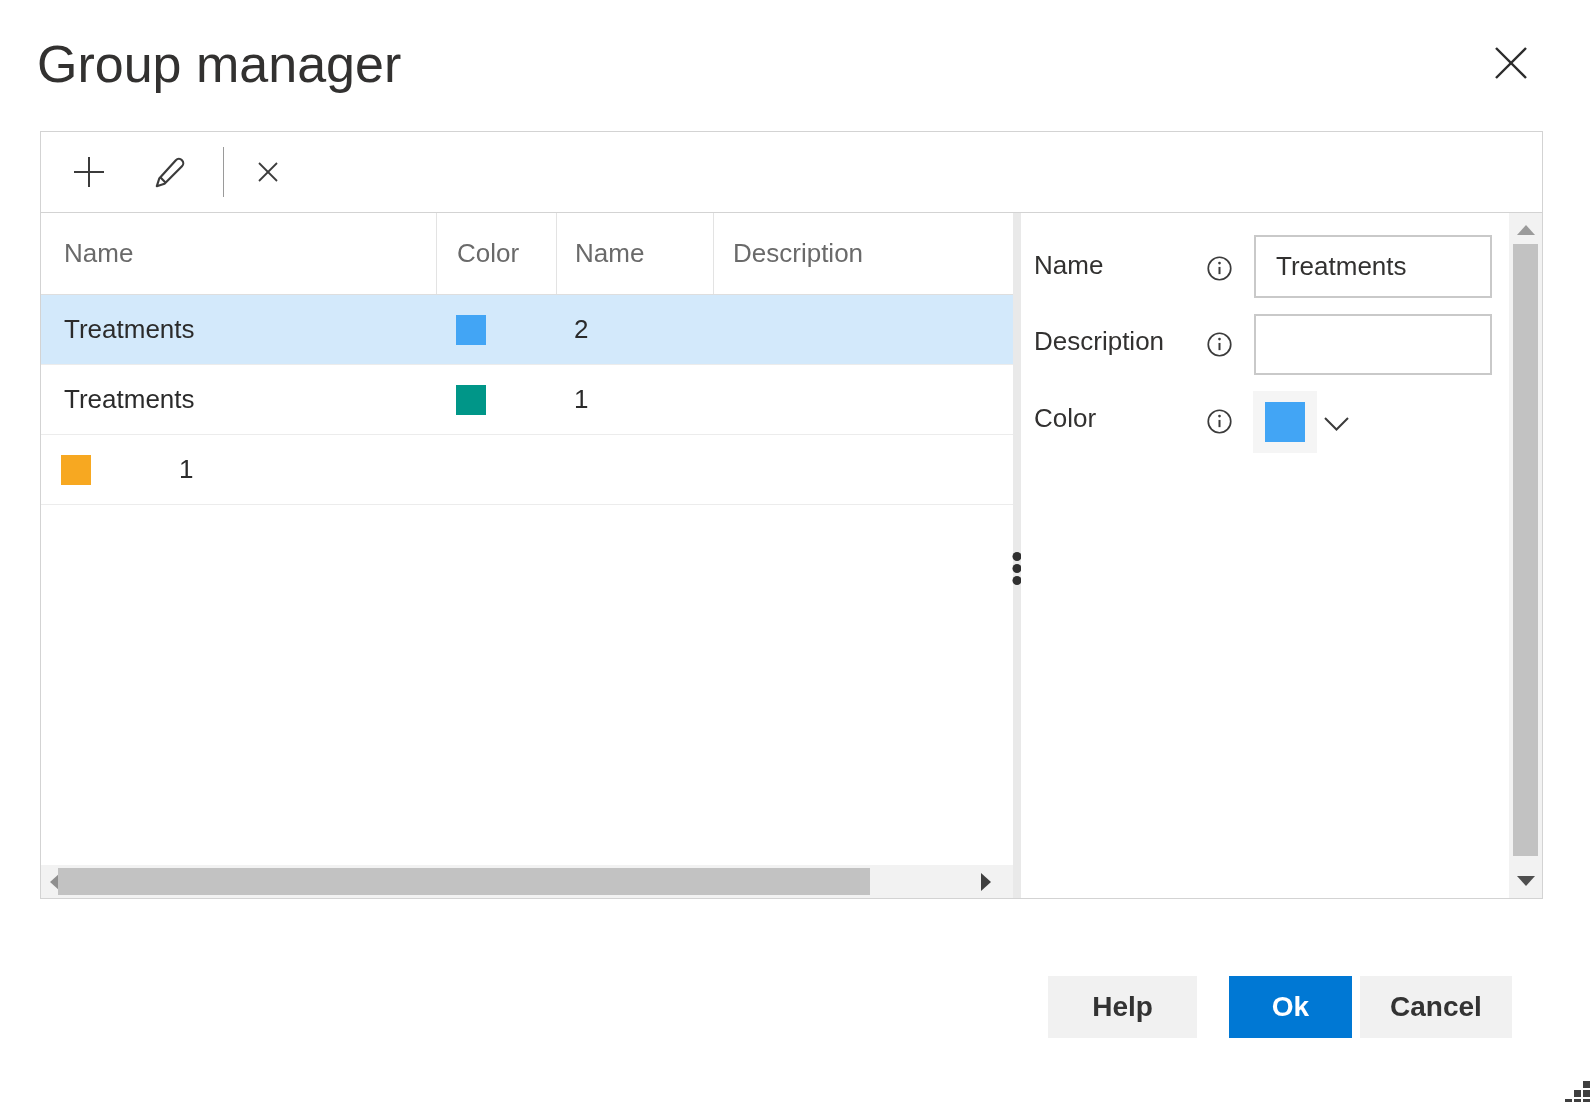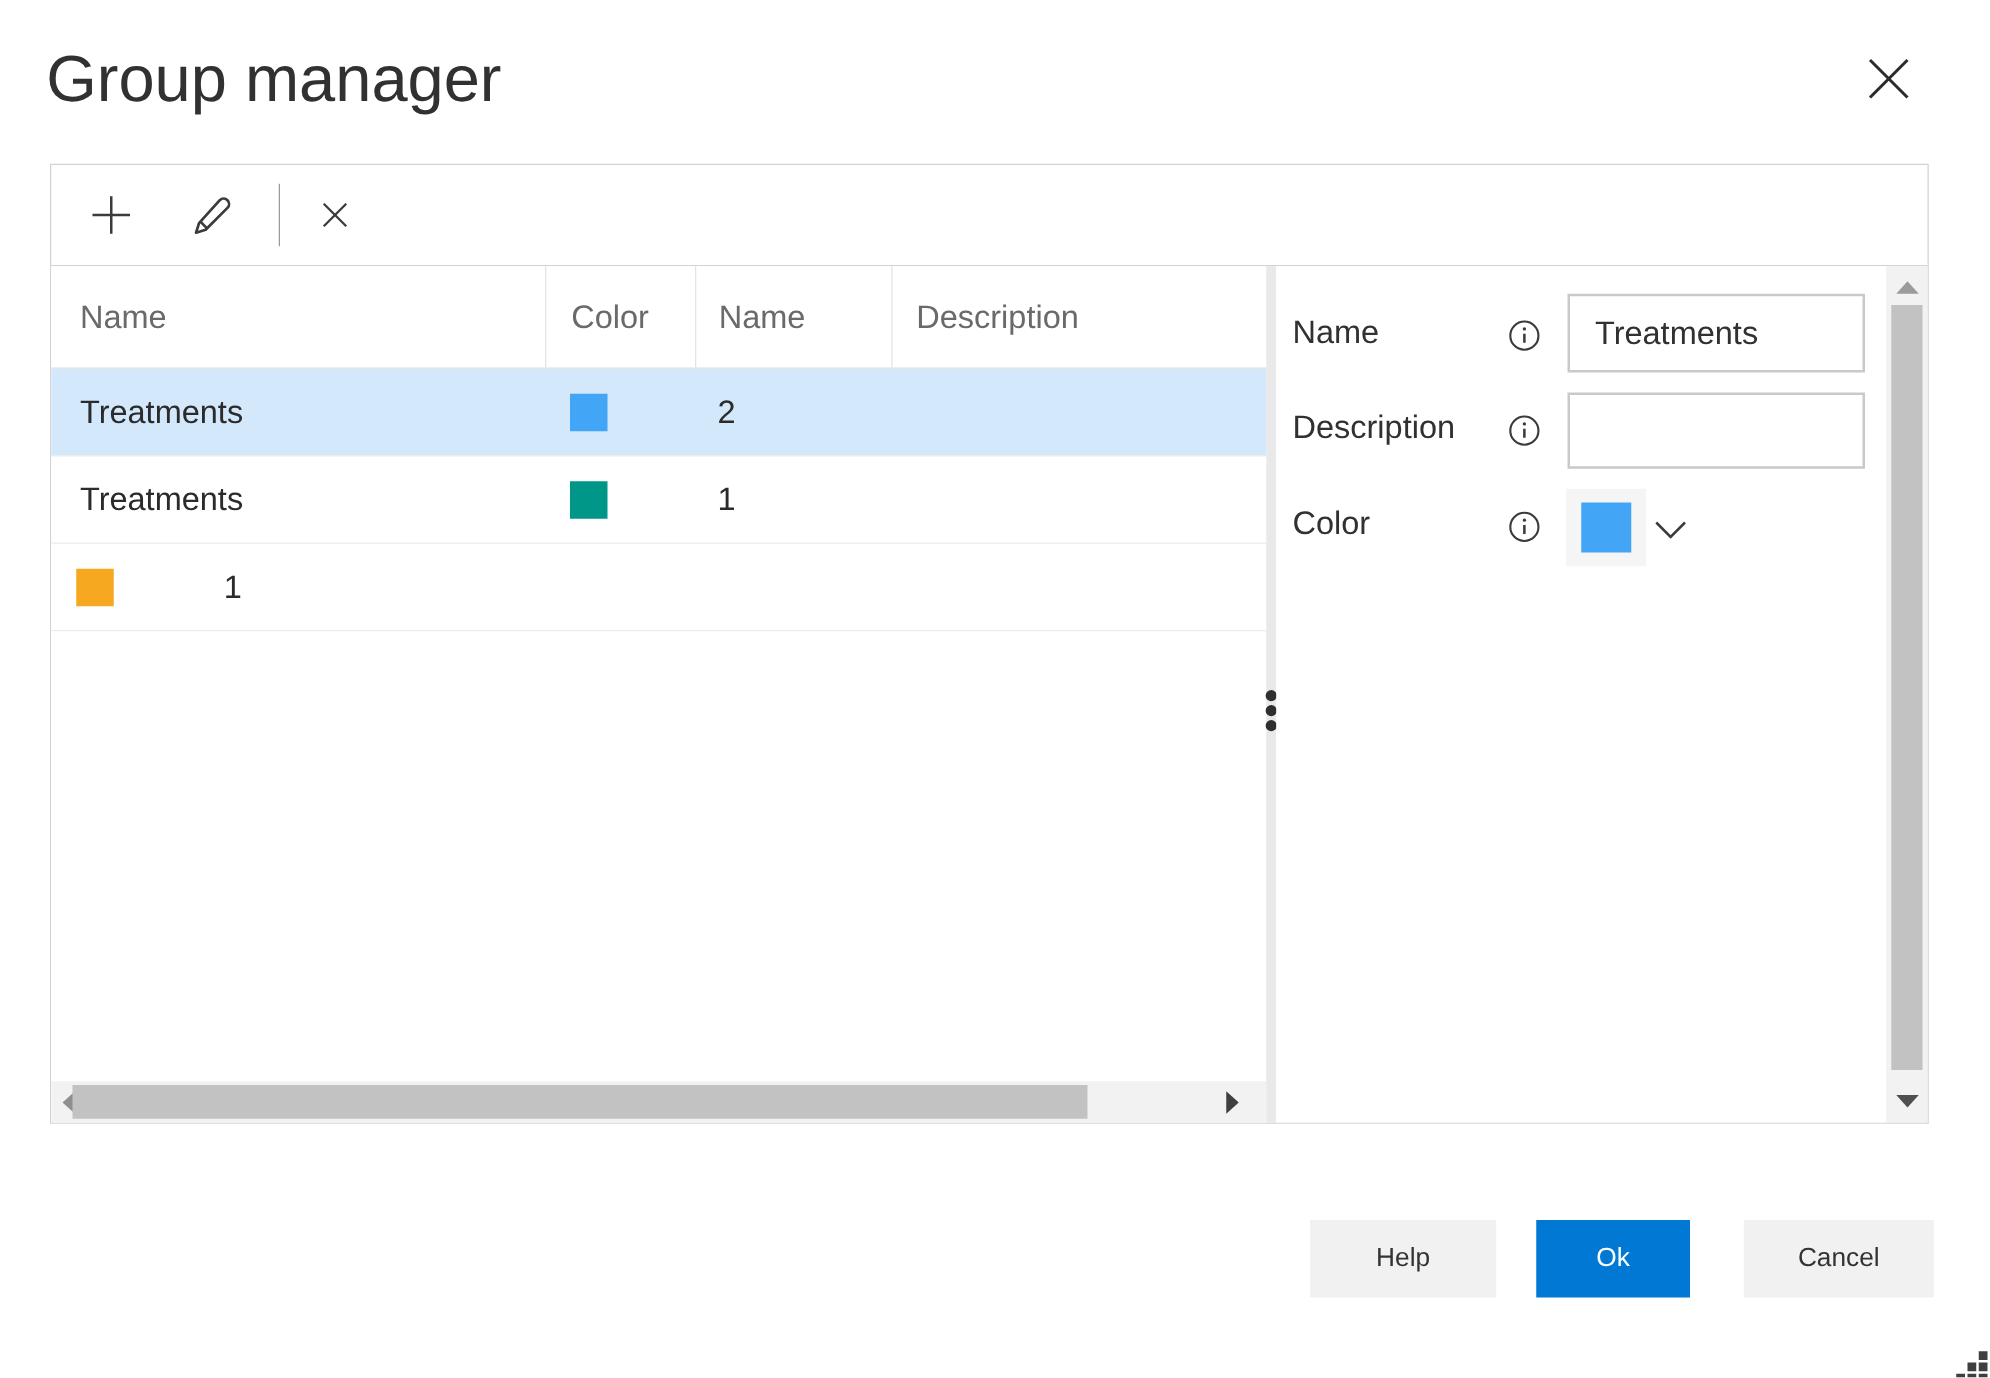--- a/index.html
+++ b/index.html
@@ -94,25 +94,25 @@
   
   .vscroll { width: 33px; flex: none; background: #F2F2F2; position: relative; cursor: default; }
   .vthumb { position: absolute; top: 31px; left: 4px; width: 25px; height: 612px; background: #C2C2C2; }
   .arr-up   { position: absolute; left: 50%; transform: translateX(-50%); top: 12px; border-left: 9px solid transparent; border-right: 9px solid transparent; border-bottom: 10px solid #9B9B9B; }
   .arr-down { position: absolute; left: 50%; transform: translateX(-50%); bottom: 12px; border-left: 9px solid transparent; border-right: 9px solid transparent; border-top: 10px solid #4F4F4F; }
 
   
   .btn {
     position: absolute; top: 976px; height: 62px;
     display: flex; align-items: center; justify-content: center;
-    font-size: 21px; font-weight: normal; color: #333333; background: #F1F1F1; cursor: pointer;
+    font-size: 28px; font-weight: bold; color: #333333; background: #F1F1F1; cursor: pointer;
   }
   .btn-help { left: 1048px; width: 149px; }
   .btn-ok { left: 1229px; width: 123px; background: #0078D4; color: #ffffff; }
-  .btn-cancel { left: 1395px; width: 152px; }
+  .btn-cancel { left: 1360px; width: 152px; }
 
   
   .resize-grip {
     position: absolute; left: 1565px; top: 1081px;
     display: grid; grid-template-columns: repeat(3, 7px); grid-template-rows: repeat(3, 7px);
     gap: 2px; cursor: nwse-resize;
   }
   .resize-grip i { display: block; width: 7px; height: 7px; }
   .resize-grip i.on { background: #3F3F3F; }
 </style>

